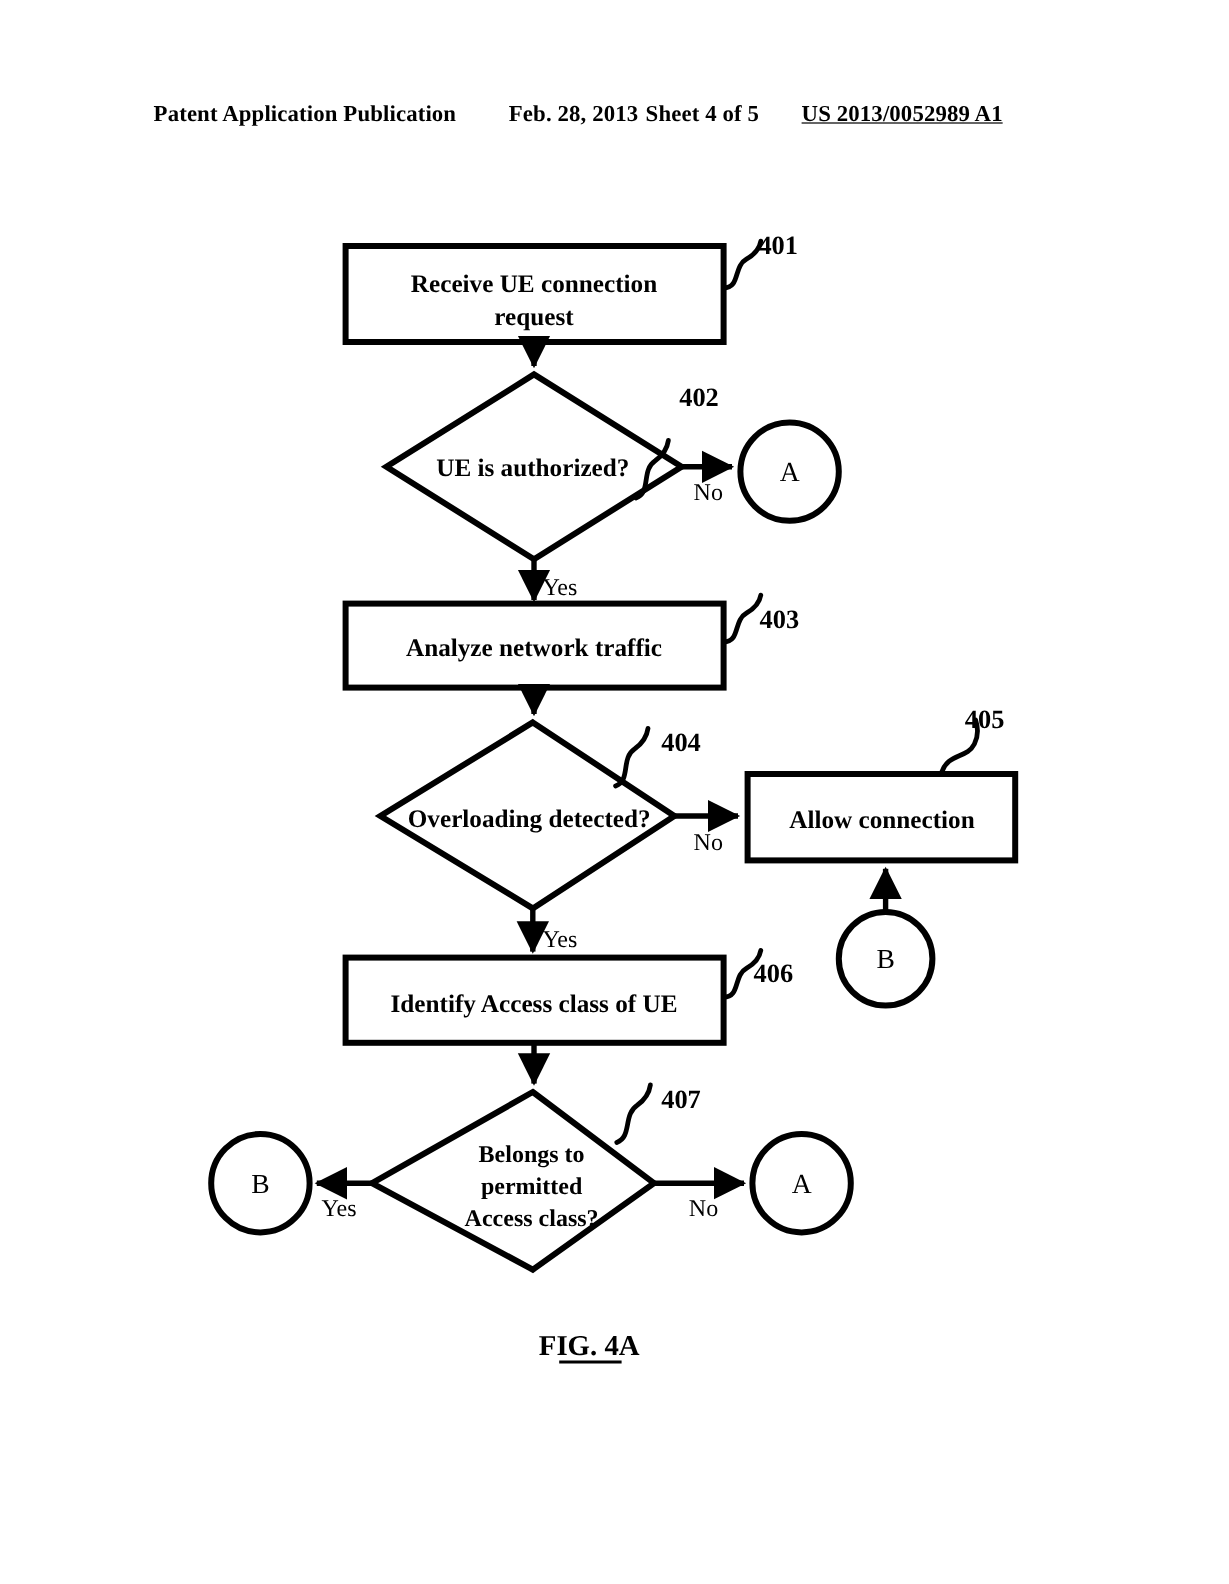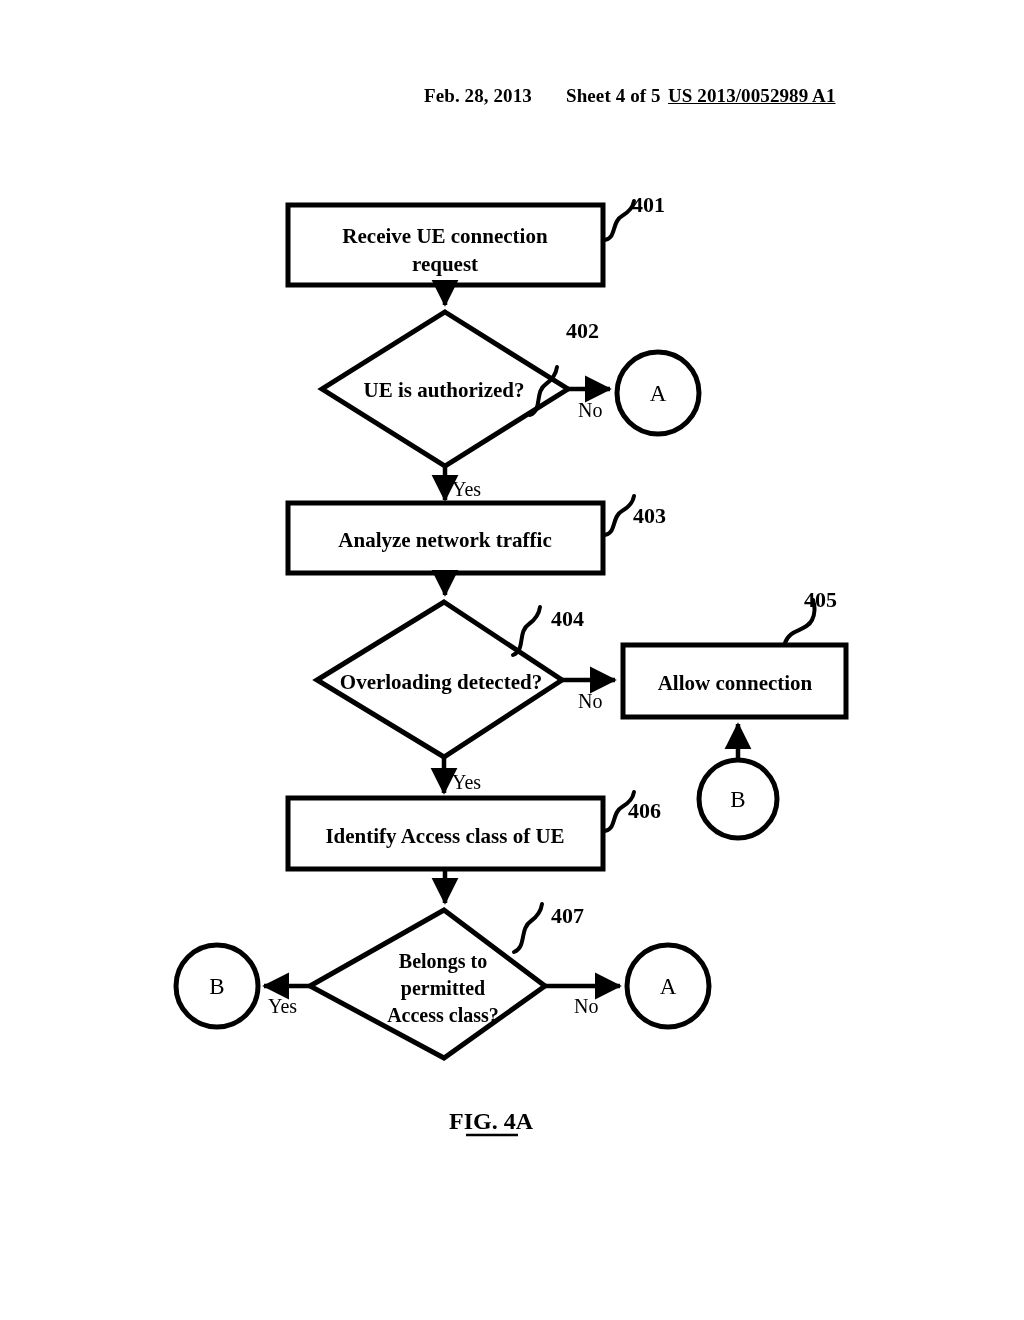--- a/index.html
+++ b/index.html
@@ -26,21 +26,21 @@
     display: flex;
     flex-direction: row;
     align-items: baseline;
     font-weight: bold;
     font-size: 19px;
     letter-spacing: 0.1px;
     white-space: nowrap;
   }
   #page-header .hdr-pub   { position: absolute; left: 128px; }
   #page-header .hdr-date  { position: absolute; left: 424px; text-align: center; }
-  #page-header .hdr-sheet { position: absolute; left: 566px; }
+  #page-header .hdr-sheet { position: absolute; left: 538px; }
   #page-header .hdr-num   { position: absolute; left: 668px; text-decoration: underline; }
 
   
   #figure-canvas {
     position: absolute;
     left: 0;
     top: 0;
     width: 1024px;
     height: 1320px;
   }
@@ -95,20 +95,21 @@
     stroke: #000000;
     stroke-width: 4;
     fill: none;
     stroke-linecap: round;
   }
 </style>
 </head>
 <body>
 
 <div id="page-header">
+  <span class="hdr-pub">Patent Application Publication</span>
   <span class="hdr-date">Feb. 28, 2013</span>
   <span class="hdr-sheet">Sheet 4 of 5</span>
   <span class="hdr-num">US 2013/0052989 A1</span>
 </div>
 
 <div id="figure-canvas">
 <svg width="1024" height="1320" viewBox="0 0 1024 1320" xmlns="http://www.w3.org/2000/svg">
   <defs>
     <marker id="arrowhead" markerWidth="7" markerHeight="7" refX="5.6" refY="3.2" orient="auto" markerUnits="strokeWidth">
       <path d="M0,0.2 L6,3.2 L0,6.2 z" fill="#000000"></path>

